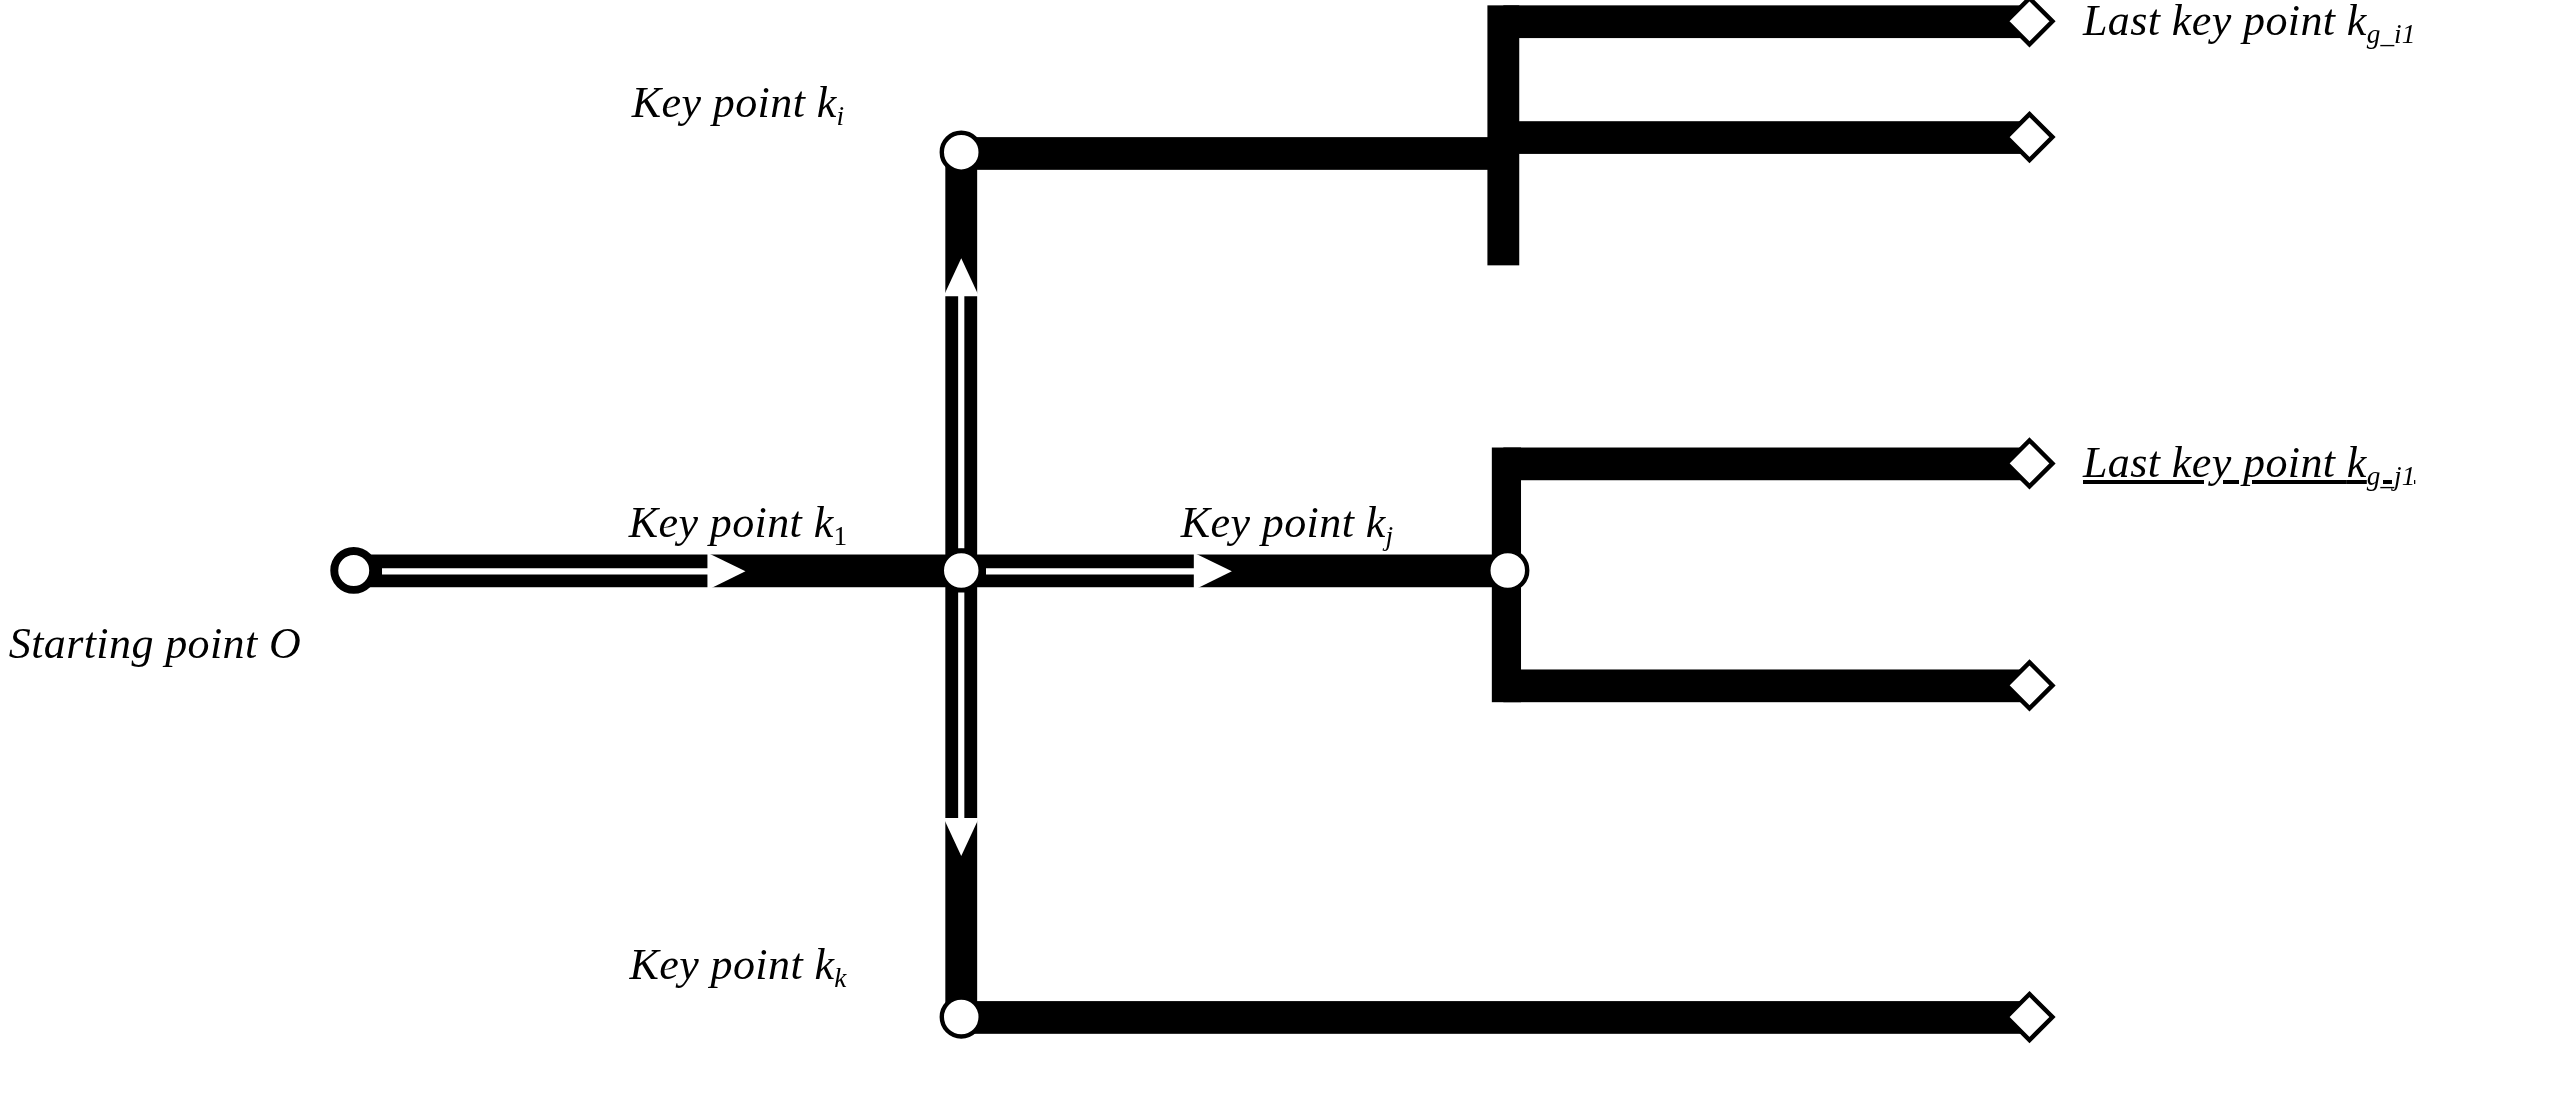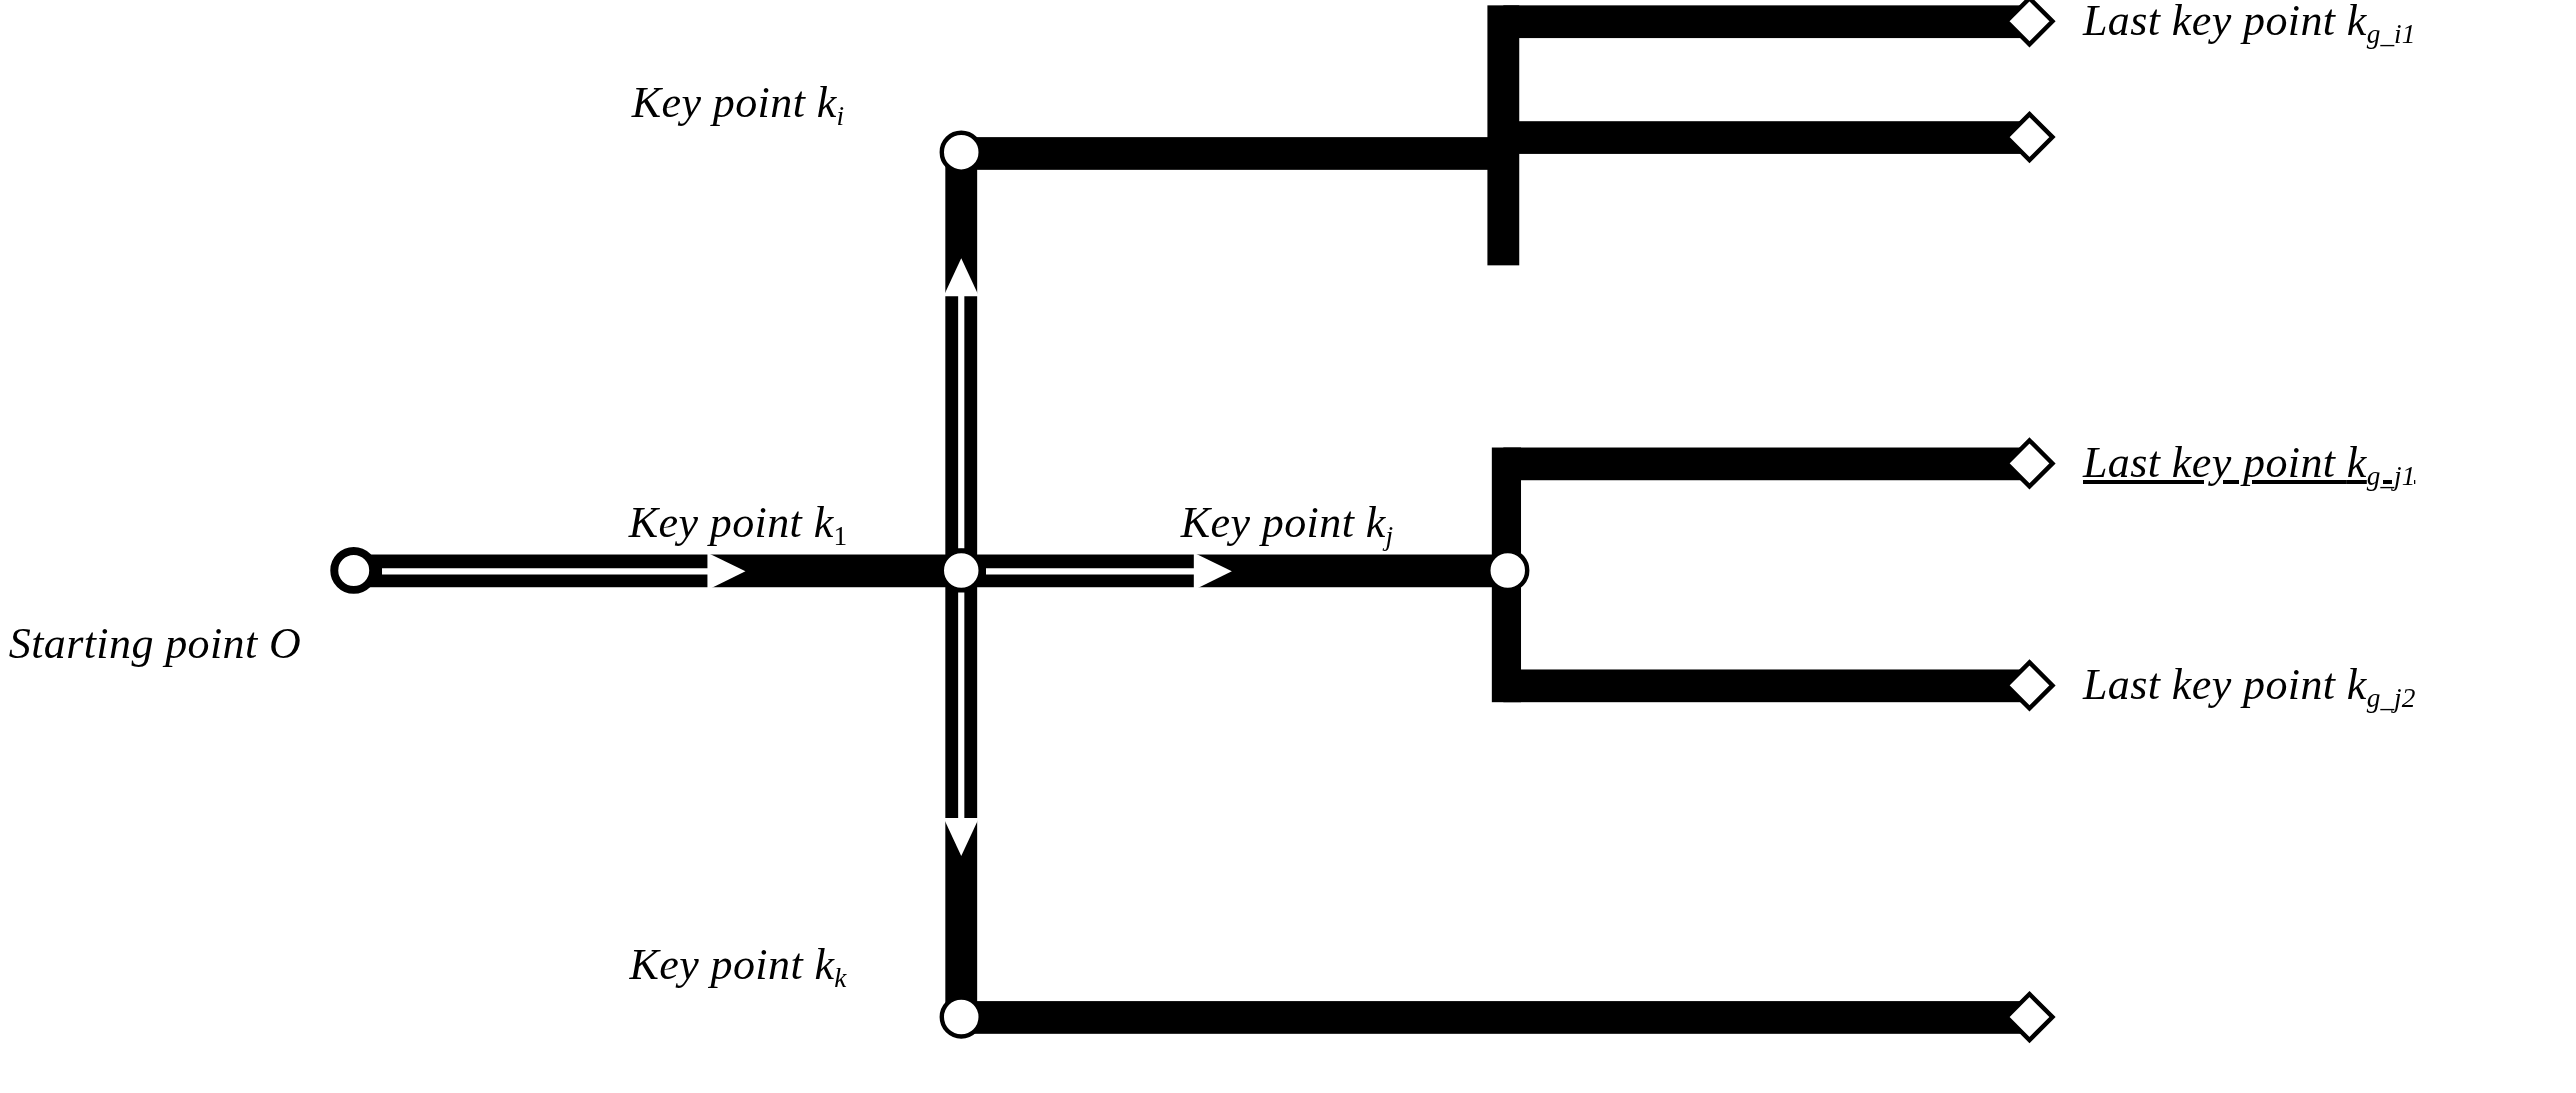--- a/index.html
+++ b/index.html
@@ -128,19 +128,16 @@
 
   <div class="lbl right" style="left:2083px; top:-1.8px;">
     <span>Last key point </span><span>k</span><span class="sub">g_i1</span>
   </div>
 
 
   <div class="lbl right" style="left:2083px; top:440px;text-decoration:underline;">
     <span>Last key point </span><span>k</span><span class="sub">g_j1</span>
   </div>
 
-  <div class="lbl right" style="left:2083px; top:662px;">
-    <span>Last key point </span><span>k</span><span class="sub">g_j2</span>
-  </div>
 
 
 </div>
 
 
 </body></html>

